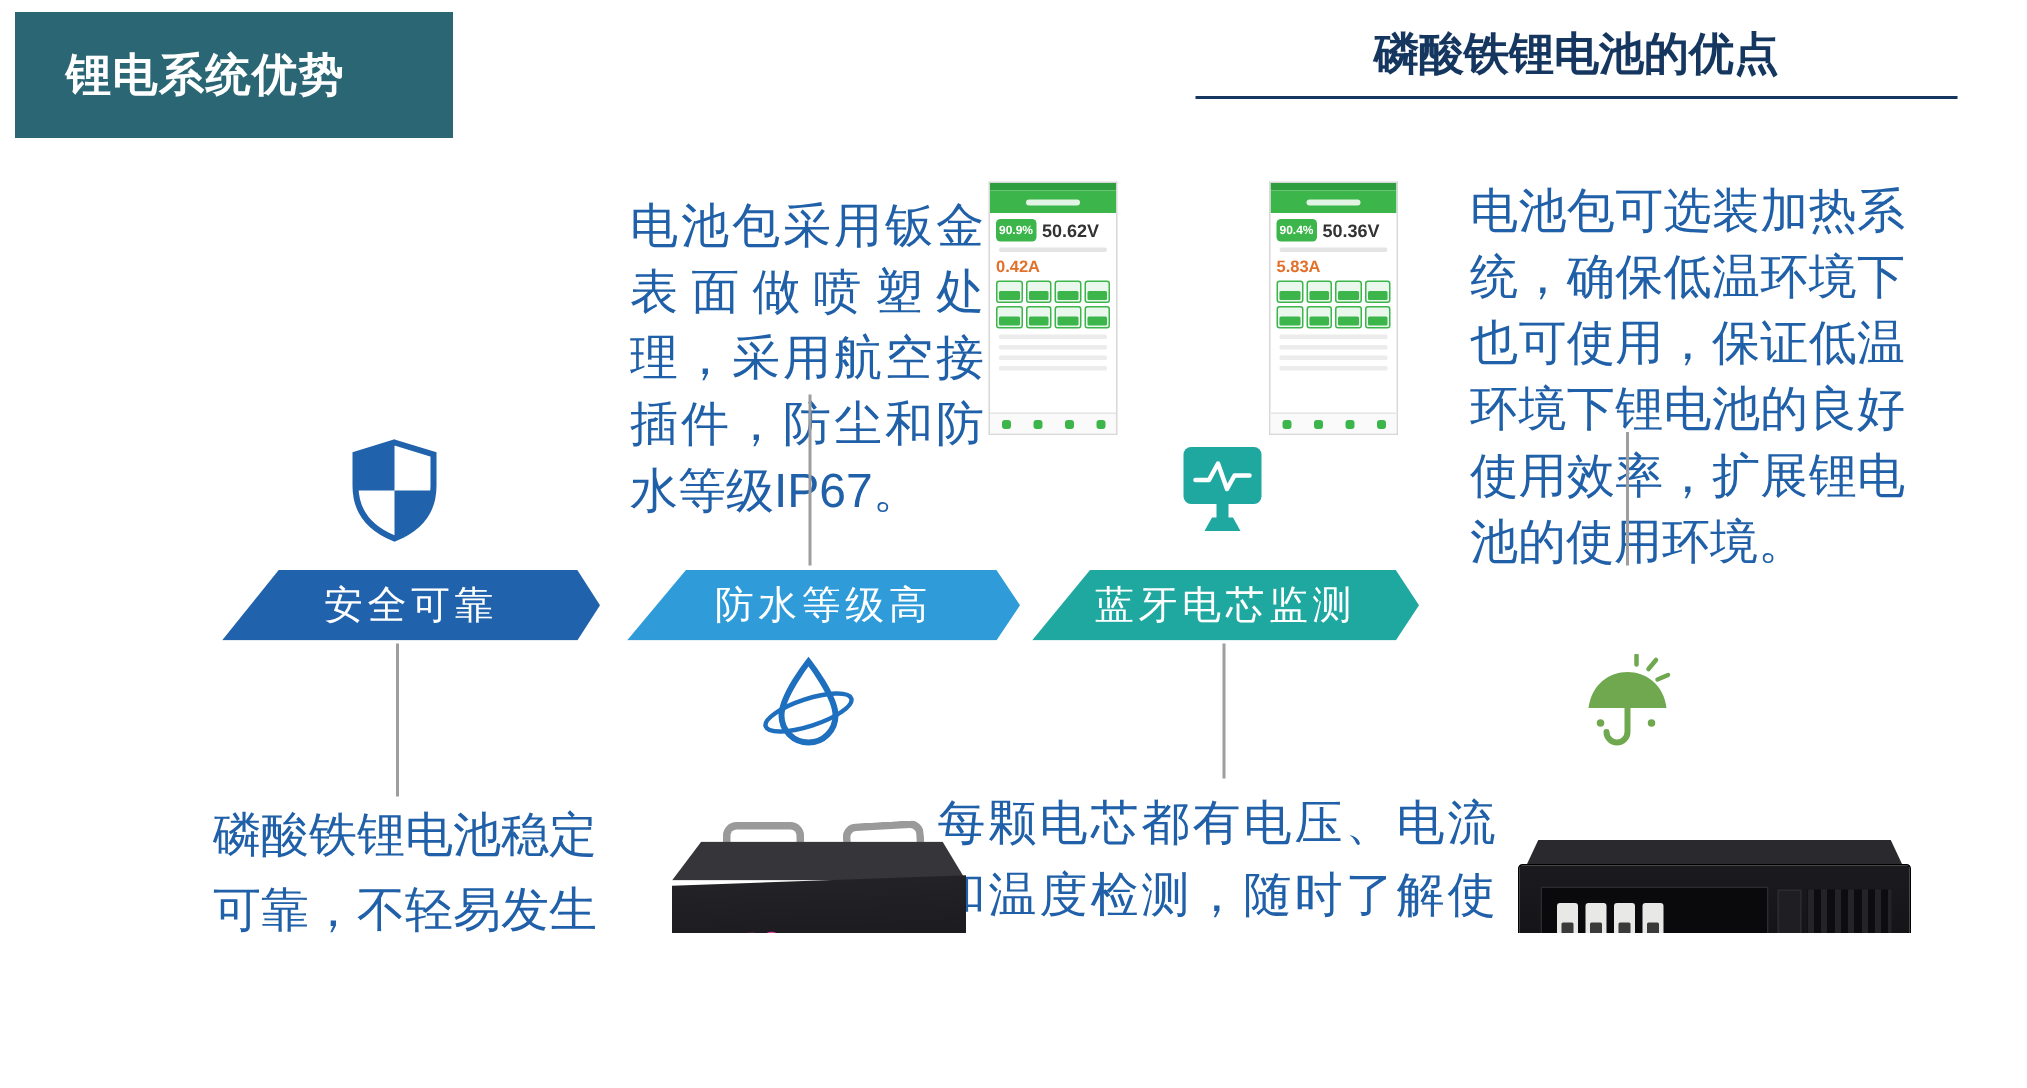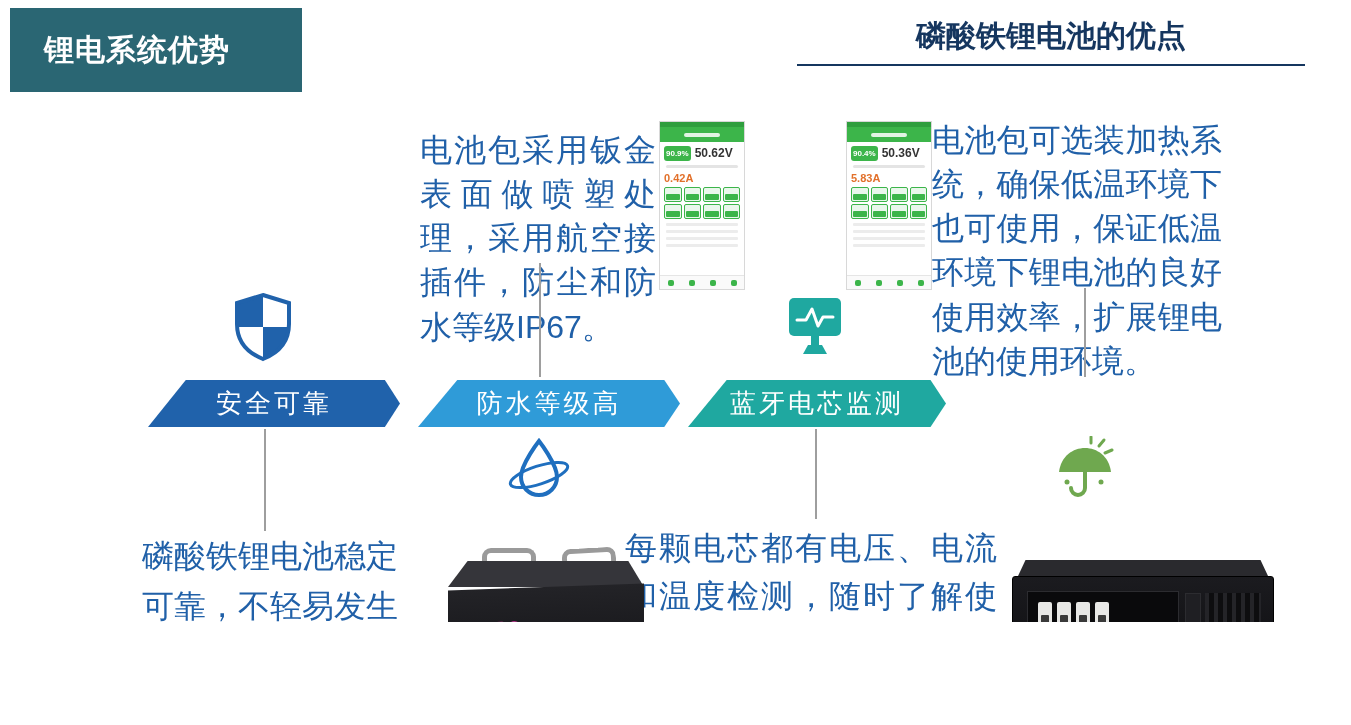--- a/index.html
+++ b/index.html
@@ -30,38 +30,38 @@
   .l1{left:264px;top:429px;height:102px;}
   .l2{left:539px;top:263px;height:114px;}
   .l3{left:815px;top:429px;height:90px;}
   .l4{left:1084px;top:288px;height:89px;}
 
   
   .body-text{position:absolute;color:#2060a8;font-size:32px;}
   .t-col1{left:132px;top:532px;width:276px;text-align:center;line-height:1.55;}
   .t-col2{left:420px;top:128px;width:236px;text-align:justify;line-height:1.38;}
   .t-col3{left:625px;top:524px;width:372px;text-align:justify;line-height:1.5;}
-  .t-col4{left:932px;top:118px;width:290px;text-align:justify;line-height:1.38;}
+  .t-col4{left:980px;top:118px;width:290px;text-align:justify;line-height:1.38;}
 
   
   .icon{position:absolute;}
   .shield-icon{left:230px;top:292px;}
   .drop-icon{left:506px;top:437px;}
   .monitor-icon{left:785px;top:294px;}
   .heat-icon{left:1053px;top:436px;}
 
   
   .phone{position:absolute;top:121px;width:86px;height:169px;background:#fff;
          border:1px solid #d8d8d8;box-sizing:border-box;overflow:hidden;}
   .p1{left:659px;} .p2{left:846px;}
   .phone-status{height:5px;background:#2f9e3e;}
   .phone-header{height:15px;background:#3cb54a;display:flex;align-items:center;justify-content:center;}
   .phone-header-pill{width:36px;height:4px;background:rgba(255,255,255,.85);border-radius:2px;}
   .phone-main{padding:3px 4px;}
-  .soc-row{display:flex;gap:4px;margin-top:1px;}
+  .soc-row{display:flex;align-items:center;gap:4px;margin-top:1px;}
   .soc-badge{background:#3cb54a;color:#fff;font-size:8px;padding:3px 2px;border-radius:3px;font-weight:bold;}
   .voltage{font-size:12px;font-weight:bold;color:#333;}
   .tiny-bar{height:3px;background:#e4e4e4;border-radius:2px;margin:4px 2px;}
   .current{font-size:11px;font-weight:bold;color:#e2702a;text-align:left;margin:1px 0;}
   .cells{display:grid;grid-template-columns:repeat(4,1fr);gap:2px;margin-top:3px;}
   .cell{height:13px;border:1px solid #3cb54a;border-radius:2px;background:#eaf7ec;position:relative;}
   .cell:after{content:"";position:absolute;left:1px;right:1px;bottom:1px;height:6px;background:#3cb54a;border-radius:1px;}
   .table-lines div{height:3px;background:#ececec;margin:4px 2px;border-radius:1px;}
   .phone-nav{position:absolute;bottom:0;left:0;right:0;height:13px;background:#fafafa;
              border-top:1px solid #e5e5e5;display:flex;align-items:center;justify-content:space-around;}

